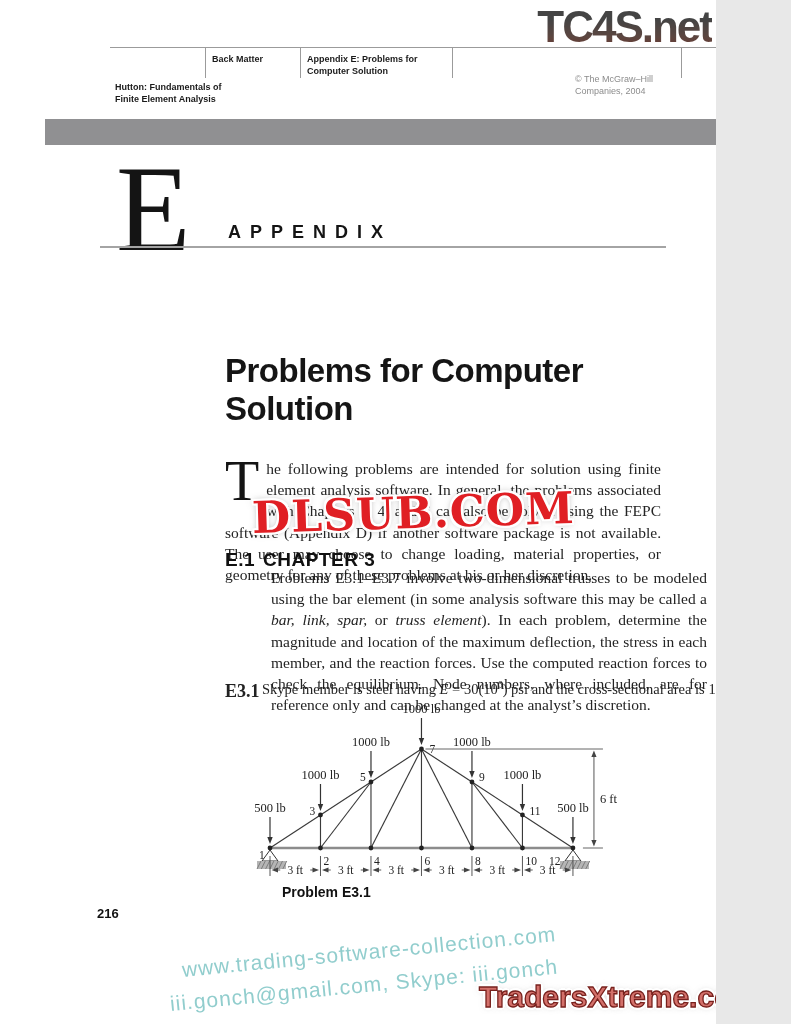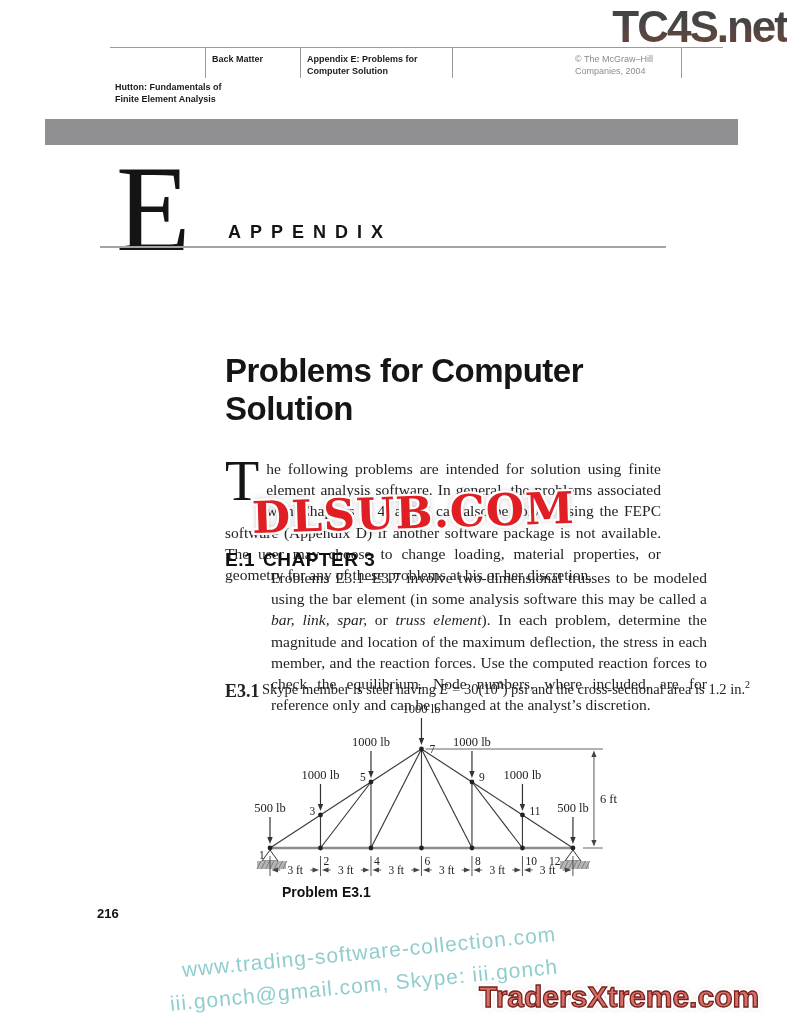--- a/index.html
+++ b/index.html
@@ -1,16 +1,16 @@
 <!DOCTYPE html>
 <html><head>
 <meta charset="utf-8">
 <style>
   html,body{margin:0;padding:0;background:#e8e8e8;}
-  #page{position:relative;width:791px;height:1024px;background:#ffffff;overflow:hidden;
+  #page{position:relative;width:716px;height:1024px;background:#ffffff;overflow:hidden;
         font-family:"Liberation Serif",serif;color:#222;}
   .abs{position:absolute;}
 
   
   #tc4s{top:2px;right:4px;font-family:"Liberation Sans",sans-serif;font-weight:bold;
         font-size:44px;letter-spacing:-2px;color:#4d423e;z-index:30;}
   @supports (-webkit-background-clip:text){
     #tc4s{background:linear-gradient(#444 35%,#5c4640 70%,#6e382f 95%);
           -webkit-background-clip:text;background-clip:text;color:transparent;}
   }
@@ -86,21 +86,21 @@
     <div>Hutton: Fundamentals of</div>
     <div>Finite Element Analysis</div>
   </div>
   <div class="abs hdr-cell" style="left:212px;">
     <div>Back Matter</div>
   </div>
   <div class="abs hdr-cell" style="left:307px;">
     <div>Appendix E: Problems for</div>
     <div>Computer Solution</div>
   </div>
-  <div class="abs hdr-cell gray" style="left:575px;">
+  <div class="abs hdr-cell gray" style="left:575px;margin-top:20px;">
     <div>© The McGraw–Hill</div>
     <div>Companies, 2004</div>
   </div>
 
   <div id="graybar" class="abs"></div>
   <div id="bigE" class="abs">E</div>
   <div id="appword" class="abs">APPENDIX</div>
   <div id="apprule" class="abs"></div>
 
   <div id="title" class="abs">

